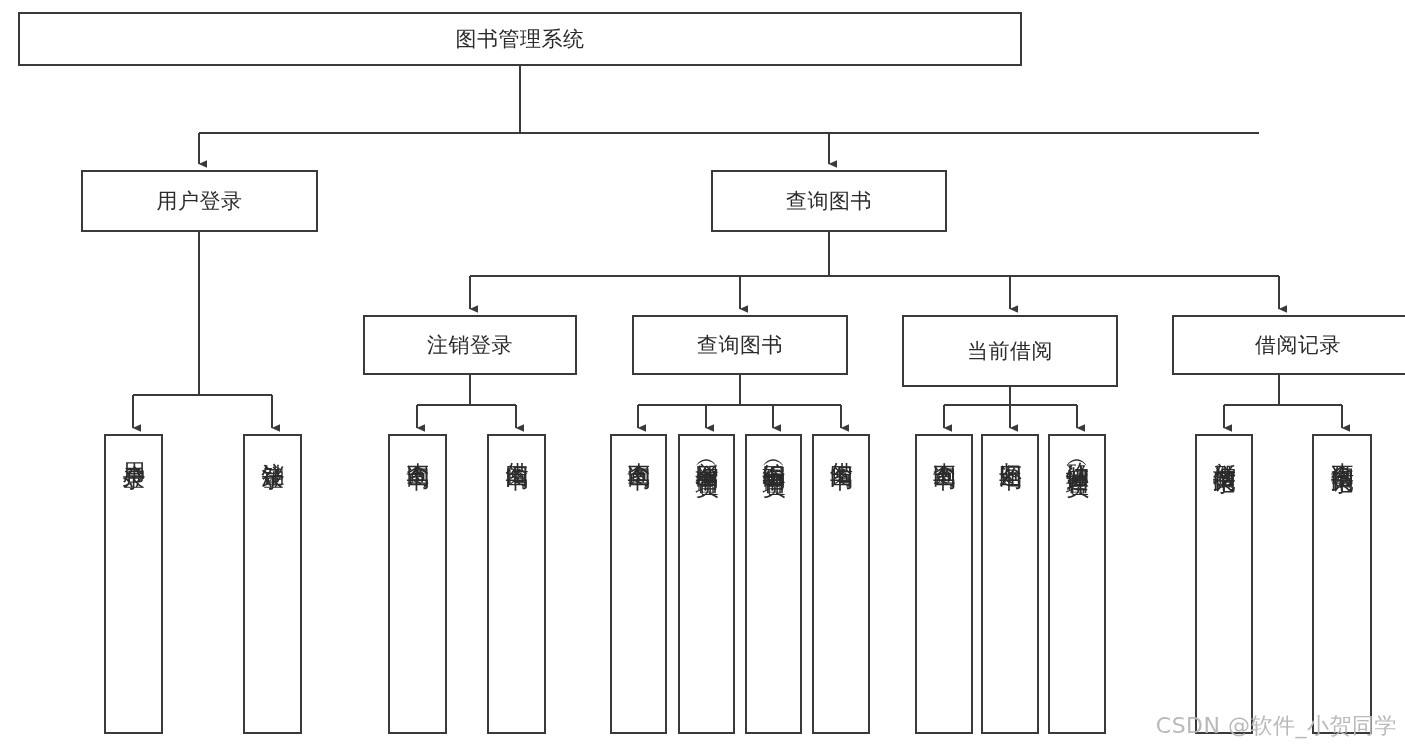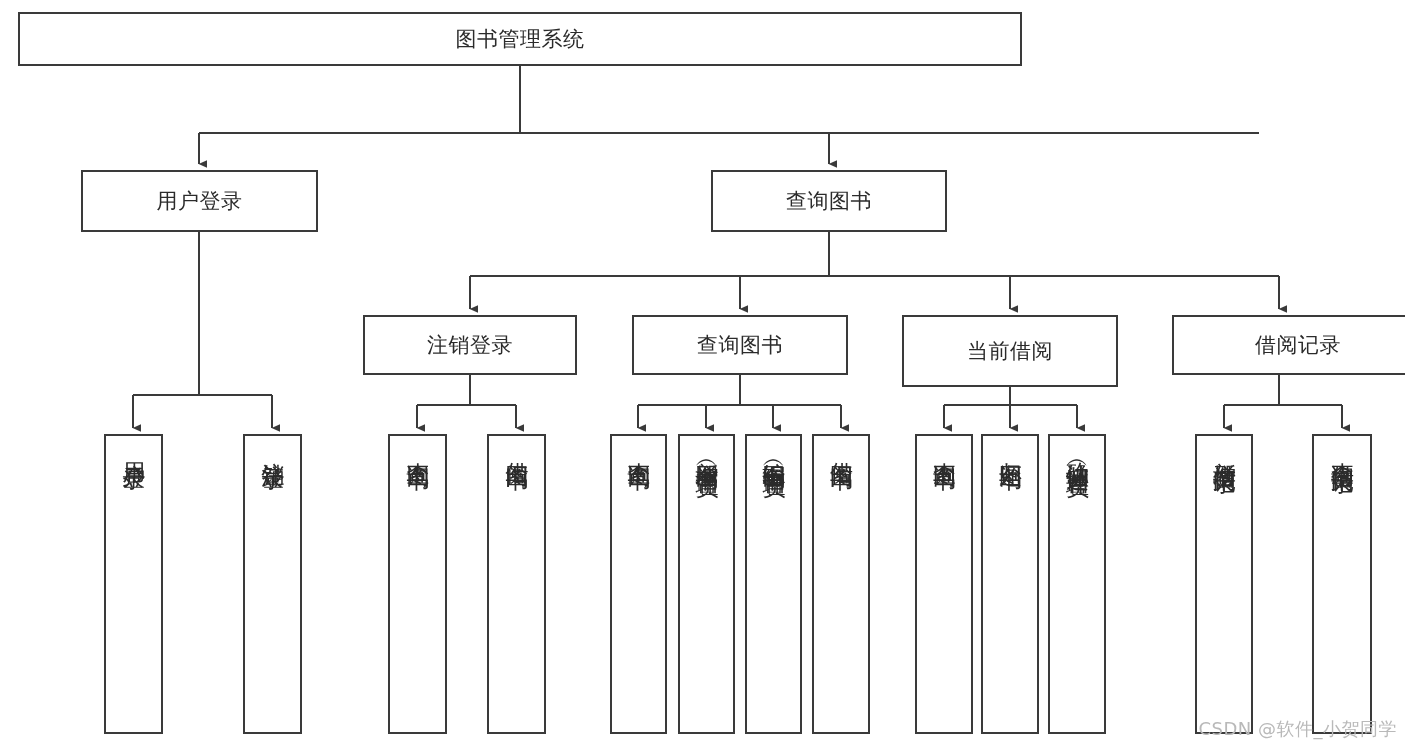--- a/index.html
+++ b/index.html
@@ -55,21 +55,21 @@
     font-size:23px;
     line-height:1.12;
     letter-spacing:2px;
     white-space:nowrap;
     display:block;
   }
   .watermark{
     position:absolute;
     right:8px;
     bottom:6px;
-    font-size:18px;
+    font-size:22px;
     color:#b9b9b9;
     letter-spacing:0.5px;
     z-index:5;
     white-space:nowrap;
     user-select:none;
   }
 </style>
 </head>
 <body>
 

